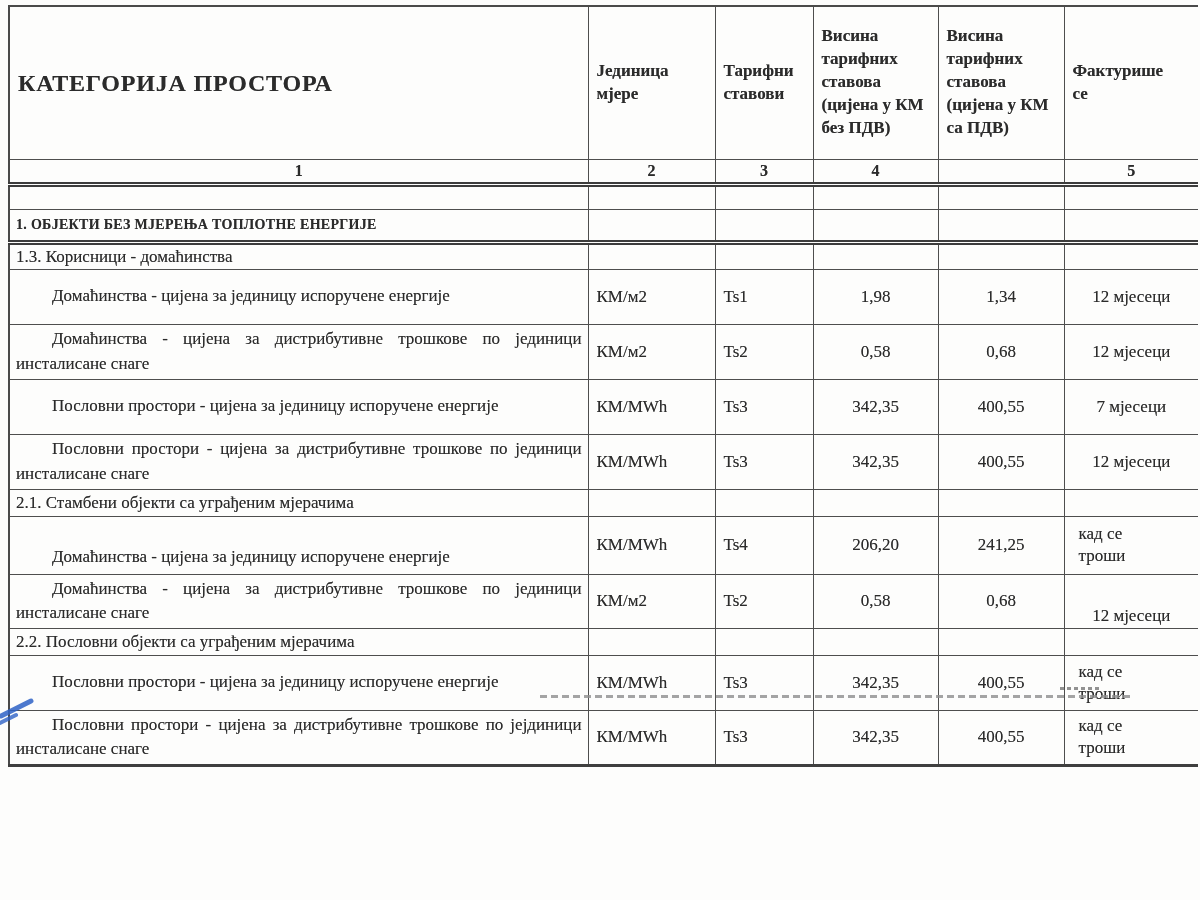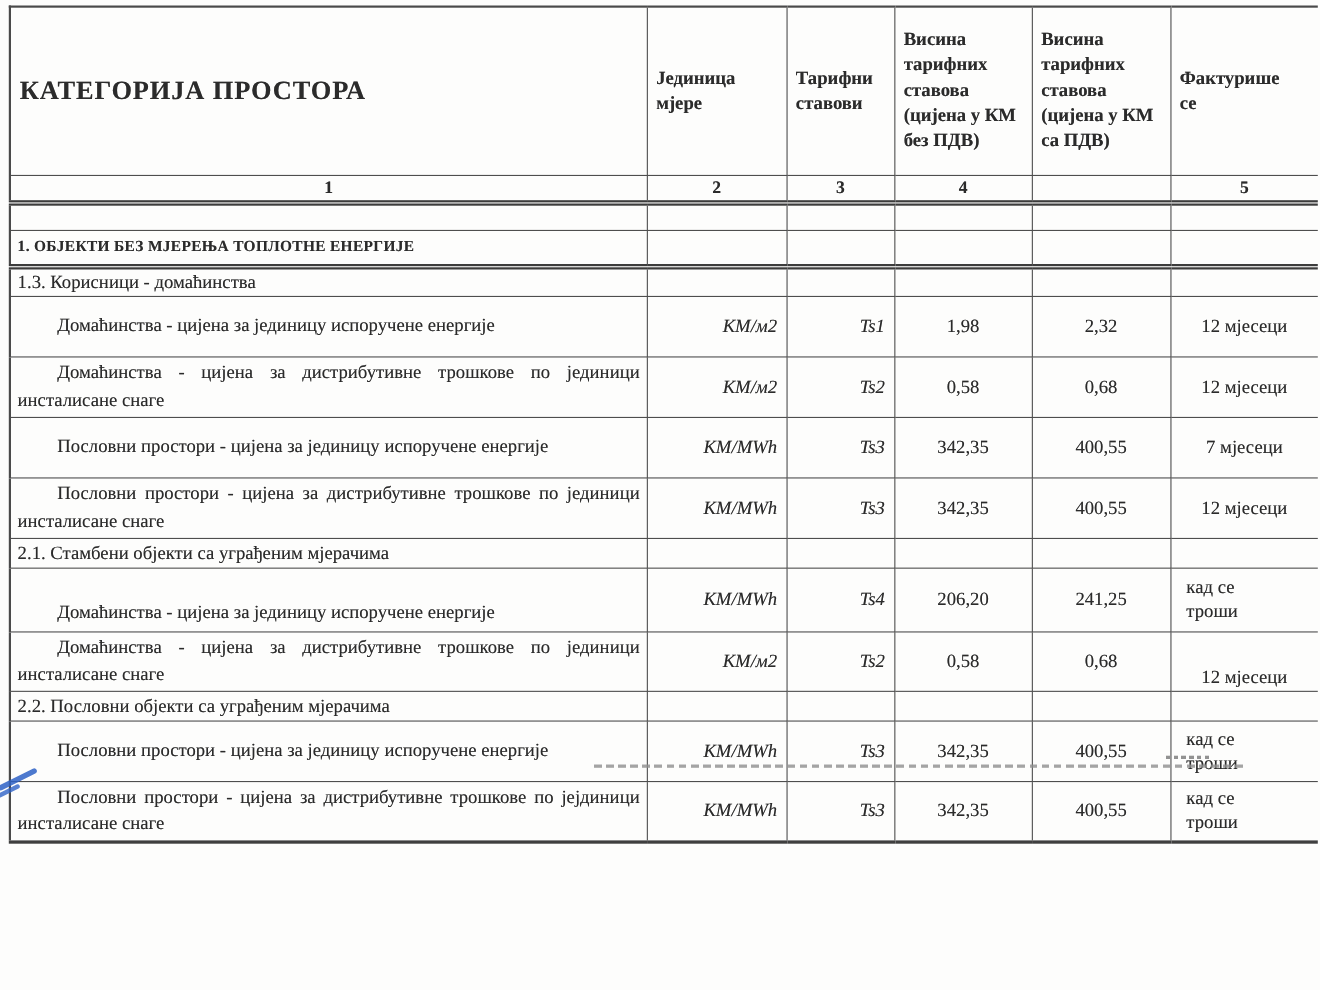--- a/index.html
+++ b/index.html
@@ -53,21 +53,21 @@
   tr.r-sec2 > * { border-top:2px solid #454545; }
   tr.r-sub { height:27px; }
   tr.r-sub td.cat { padding-left:6px; }
   tr.r-data { height:55px; }
   tr.r-tall { height:58px; }
   tr.r-short { height:52px; }
 
   td.cat { text-align:left; }
   td.cat.body-text { text-align:justify; text-indent:36px; padding-left:6px; padding-right:6px; line-height:1.45; }
   td.cat.v-bottom { vertical-align:bottom; padding-bottom:4px; }
-  td.unit, td.tar { font-style:italic; text-align:right; }
+  td.unit, td.tar { text-align:left; }
   td.price { text-align:center; }
   td.bill { text-align:center; }
   td.bill.wrap { text-align:left; padding-left:14px; padding-right:48px; line-height:1.3; }
   td.bill.v-bottom { vertical-align:bottom; padding-bottom:2px; }
 
   
   .scan-dashes {
     position:absolute; left:540px; top:695px; width:592px; height:3px;
     background:repeating-linear-gradient(90deg,#8f8f8f 0 7px, transparent 7px 11px);
     opacity:.8; filter:blur(.3px);
@@ -137,21 +137,21 @@
           <td></td>
           <td></td>
           <td></td>
       </tr>
 
       <tr class="r-data">
         <td class="cat body-text">Домаћинства - цијена за јединицу испоручене енергије</td>
         <td class="unit">КМ/м2</td>
         <td class="tar">Ts1</td>
         <td class="price">1,98</td>
-        <td class="price">2,32</td>
+        <td class="price">1,34</td>
         <td class="bill">12 мјесеци</td>
       </tr>
 
       <tr class="r-data">
         <td class="cat body-text">Домаћинства - цијена за дистрибутивне трошкове по јединици инсталисане снаге</td>
         <td class="unit">КМ/м2</td>
         <td class="tar">Ts2</td>
         <td class="price">0,58</td>
         <td class="price">0,68</td>
         <td class="bill">12 мјесеци</td>

